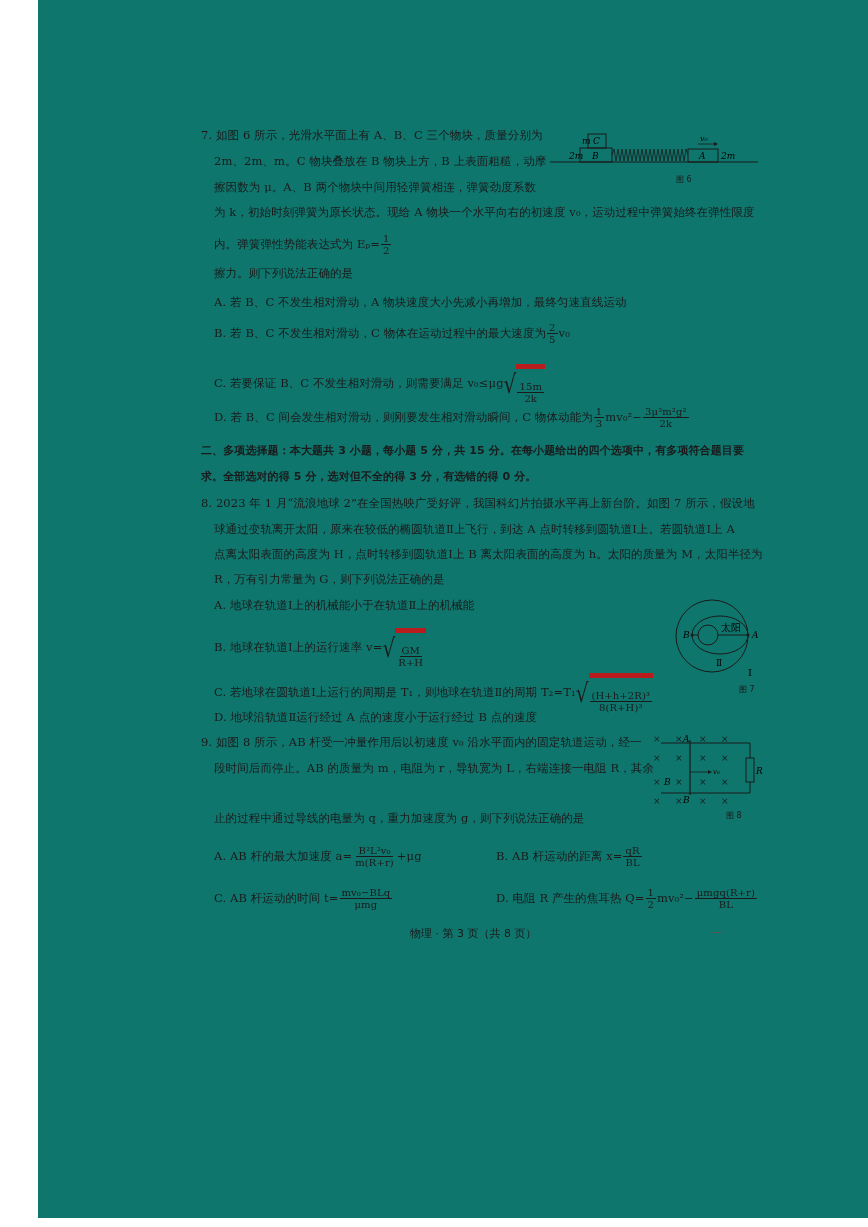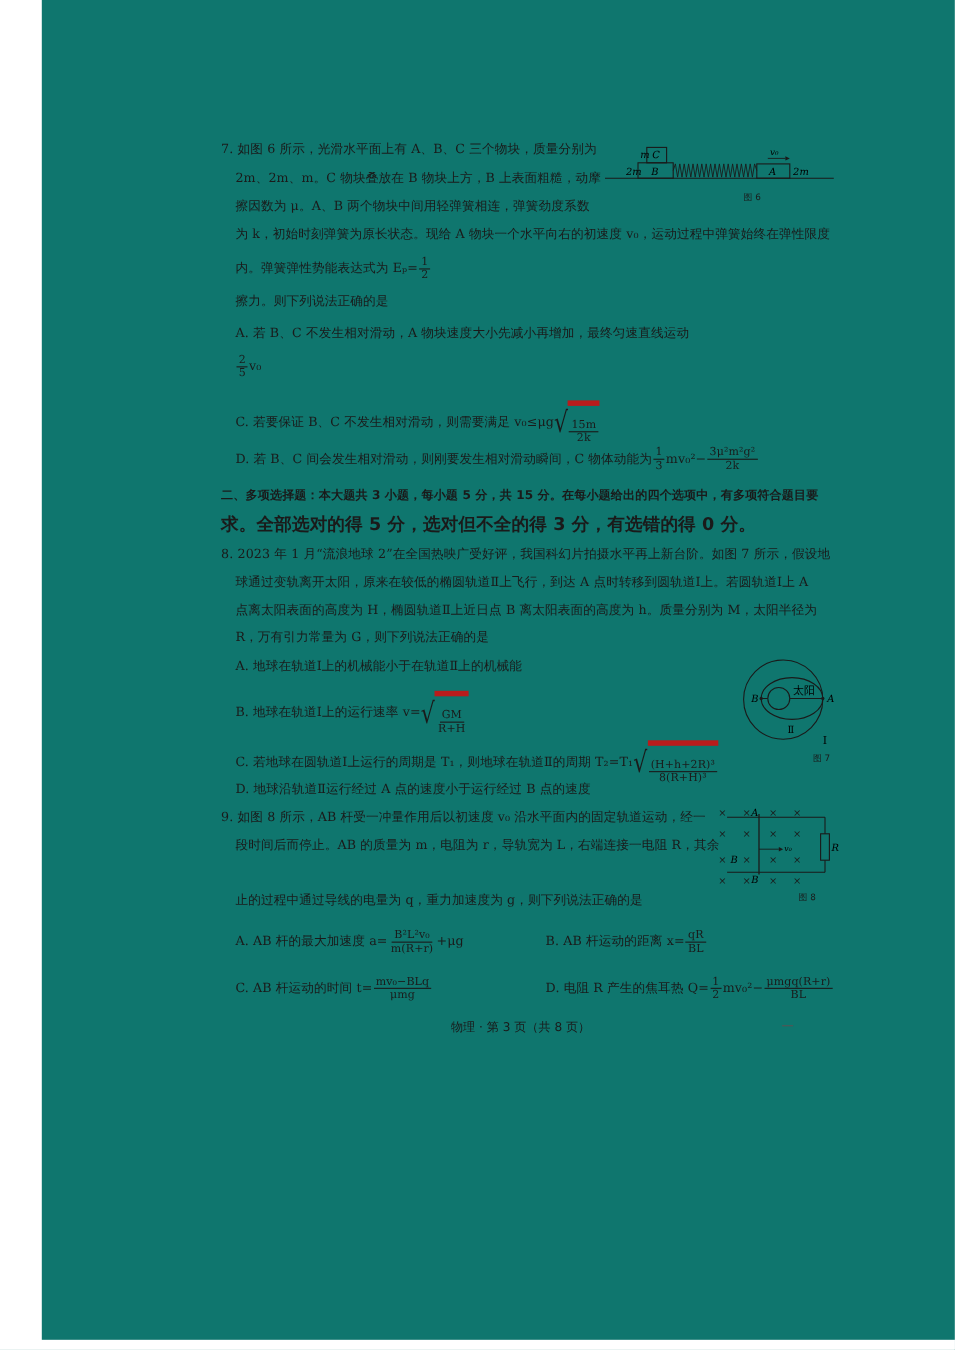--- a/index.html
+++ b/index.html
@@ -48,21 +48,21 @@
     <text x="21" y="34" font-size="9" font-style="italic">2m</text>
     <text x="44" y="34" font-size="9" font-style="italic">B</text>
     <text x="151" y="34" font-size="9" font-style="italic">A</text>
     <text x="173" y="34" font-size="9" font-style="italic">2m</text>
     <text x="152" y="16" font-size="8" font-style="italic">v₀</text>
   </svg>
   <div class="caption" style="left:606px;top:174px;">图 6</div>
 
   <div class="line" style="left:176px;top:294px;">A. 若 B、C 不发生相对滑动，A 物块速度大小先减小再增加，最终匀速直线运动</div>
   <div class="line" style="left:176px;top:322px;">
-    <span class="frac">
+    <span>B. 若 B、C 不发生相对滑动，C 物体在运动过程中的最大速度为</span><span class="frac">
         <span class="num">2</span>
         <span class="den">5</span>
       </span><span>v₀</span>
   </div>
   <div class="line" style="left:176px;top:364px;">
     <span>C. 若要保证 B、C 不发生相对滑动，则需要满足 v₀≤μg</span><span class="sqrt">
         <span class="rad">√</span>
         <span class="body"><span class="frac">
             <span class="num">15m</span>
             <span class="den">2k</span>
@@ -73,25 +73,25 @@
     <span>D. 若 B、C 间会发生相对滑动，则刚要发生相对滑动瞬间，C 物体动能为</span><span class="frac">
         <span class="num">1</span>
         <span class="den">3</span>
       </span><span>mv₀²−</span><span class="frac">
         <span class="num">3μ²m²g²</span>
         <span class="den">2k</span>
       </span>
   </div>
 
   <div class="line bold" style="left:163px;top:443px;font-family:'DejaVu Sans',sans-serif;font-size:11px;">二、多项选择题：本大题共 3 小题，每小题 5 分，共 15 分。在每小题给出的四个选项中，有多项符合题目要</div>
-  <div class="line bold" style="left:163px;top:469px;font-family:'DejaVu Sans',sans-serif;font-size:16px;">求。全部选对的得 5 分，选对但不全的得 3 分，有选错的得 0 分。</div>
+  <div class="line bold" style="left:163px;top:469px;font-family:'DejaVu Sans',sans-serif;font-size:11px;">求。全部选对的得 5 分，选对但不全的得 3 分，有选错的得 0 分。</div>
 
   <div class="line" style="left:163px;top:495px;">8. 2023 年 1 月“流浪地球 2”在全国热映广受好评，我国科幻片拍摄水平再上新台阶。如图 7 所示，假设地</div>
   <div class="line" style="left:176px;top:521px;">球通过变轨离开太阳，原来在较低的椭圆轨道Ⅱ上飞行，到达 A 点时转移到圆轨道Ⅰ上。若圆轨道Ⅰ上 A</div>
-  <div class="line" style="left:176px;top:546px;">点离太阳表面的高度为 H，椭圆轨道Ⅱ上近日点 B 离太阳表面的高度为 h。质量分别为 M，太阳半径为</div>
+  <div class="line" style="left:176px;top:546px;">点离太阳表面的高度为 H，点时转移到圆轨道Ⅰ上 B 离太阳表面的高度为 h。太阳的质量为 M，太阳半径为</div>
   <div class="line" style="left:176px;top:571px;">R，万有引力常量为 G，则下列说法正确的是</div>
 
   <div class="line" style="left:176px;top:597px;">A. 地球在轨道Ⅰ上的机械能小于在轨道Ⅱ上的机械能</div>
   <div class="line" style="left:176px;top:628px;">
     <span>B. 地球在轨道Ⅰ上的运行速率 v=</span><span class="sqrt">
         <span class="rad">√</span>
         <span class="body"><span class="frac">
             <span class="num">GM</span>
             <span class="den">R+H</span>
           </span></span>

